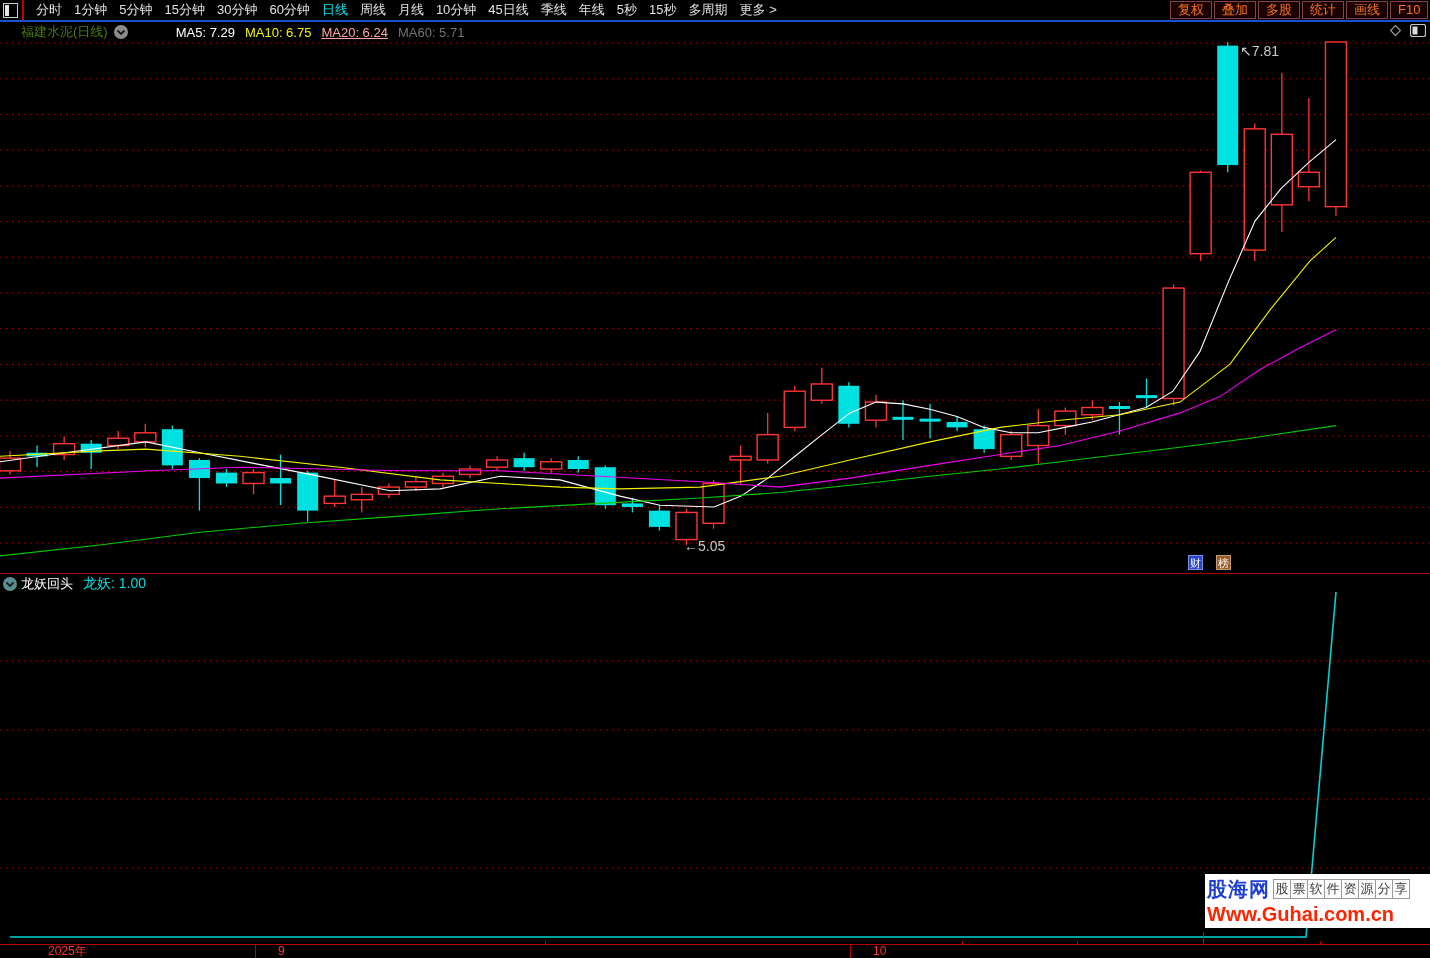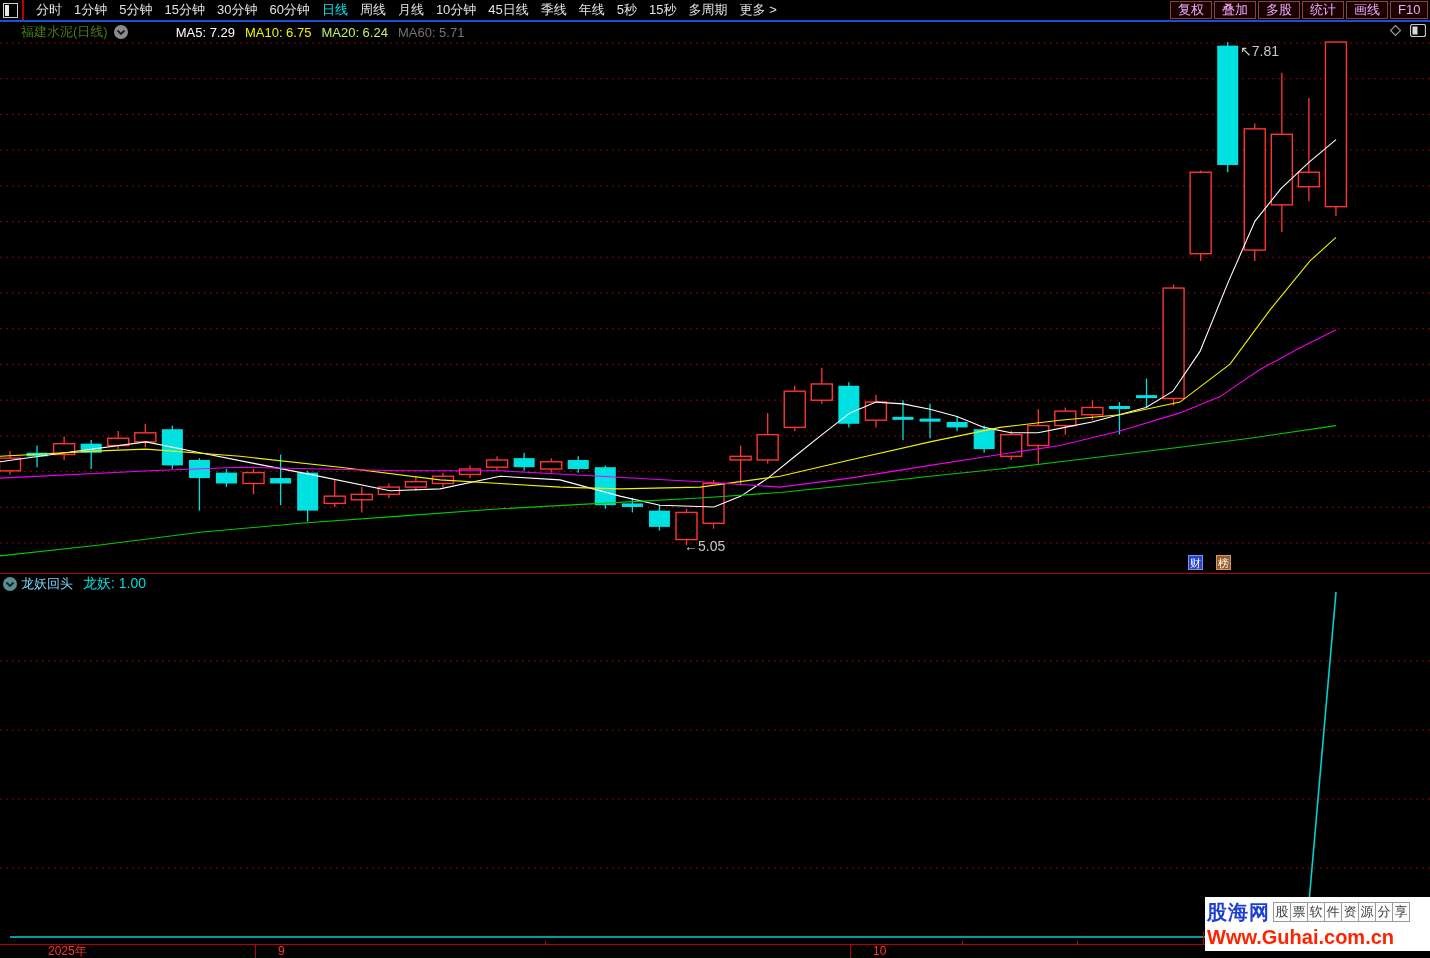--- a/index.html
+++ b/index.html
@@ -7,49 +7,49 @@
        font-family:"Liberation Sans","DejaVu Sans",sans-serif;-webkit-font-smoothing:none;}
   
   #toolbar{position:absolute;left:0;top:0;width:1430px;height:20px;background:#000;
            border-bottom:2px solid #1d4ed8;display:flex;align-items:center;}
   #tb-icon{width:13px;height:13px;border:1px solid #cfcfcf;margin:0 4px 0 3px;position:relative;}
   #tb-icon .fillL{position:absolute;left:1px;top:1px;bottom:1px;width:4px;background:#e6e6e6;}
   #tb-sep{width:2px;height:20px;background:#c00000;margin-right:6px;}
   .tb-item{color:#e2e2e2;font-size:13px;padding:0 6px;white-space:nowrap;cursor:default;}
   .tb-item.active{color:#00e5ee;}
   #tb-actions{position:absolute;left:1168px;top:1px;display:flex;}
-  .tb-btn{color:#f0abfc;font-size:13px;border:1px solid #8a4040;background:#1a0000;
+  .tb-btn{color:#f97316;font-size:13px;border:1px solid #8a4040;background:#1a0000;
           padding:0 7px;margin-left:2px;height:16px;line-height:16px;white-space:nowrap;}
   
   #titlebar{position:absolute;left:0;top:23px;width:1430px;height:18px;display:flex;align-items:center;}
   #stock-label{color:#4d7c0f;font-size:13px;margin-left:21px;}
   .chev-circle{margin:0 6px;}
   .ma-val{font-size:13px;margin-right:10px;white-space:nowrap;}
   #title-icons{position:absolute;right:4px;top:1px;display:flex;align-items:center;gap:8px;}
   
   svg{position:absolute;left:0;display:block;}
   #main-svg{top:0;}
   #sub-svg{top:574px;}
   #sep-line{position:absolute;left:0;top:573px;width:1430px;height:1px;background:#b00000;}
   #axis-line{position:absolute;left:0;top:944px;width:1430px;height:1px;background:#b40000;}
   
   .badge{position:absolute;top:555px;width:15px;height:15px;font-size:11px;line-height:15px;
          text-align:center;color:#fff;border:1px solid rgba(255,255,255,.4);box-sizing:border-box;}
   
   #sub-header{position:absolute;left:0;top:576px;height:16px;display:flex;align-items:center;z-index:5;}
-  #sub-name{color:#7dd3fc;font-size:13px;margin-left:4px;}
+  #sub-name{color:#ffffff;font-size:13px;margin-left:4px;}
   #sub-series{color:#00dede;font-size:14px;margin-left:10px;}
   
   #xaxis{position:absolute;left:0;top:945px;width:1430px;height:13px;}
   .ax-label{position:absolute;top:0;color:#ff3434;font-size:12px;line-height:13px;margin-left:20px;}
   .ax-tick{position:absolute;top:0;width:1px;height:13px;background:#c00000;}
   .ax-minor{position:absolute;top:-4px;width:1px;height:4px;background:#c00000;}
   .ax-marker{position:absolute;top:-13px;width:1px;height:13px;background:#c00000;}
   
-  #watermark{position:absolute;left:1205px;top:897px;width:225px;height:54px;background:#ffffff;
+  #watermark{position:absolute;left:1205px;top:874px;width:225px;height:54px;background:#ffffff;
              z-index:9;display:flex;flex-direction:column;justify-content:center;padding:1px 2px;box-sizing:border-box;}
   #wm-row1{display:flex;align-items:center;height:26px;}
   #wm-site{color:#1d3fd2;font-weight:bold;font-size:20px;letter-spacing:1px;margin-right:4px;}
   #wm-slogan{display:flex;}
   #wm-slogan span{display:block;width:16px;height:18px;line-height:18px;text-align:center;
      font-family:"Liberation Serif","DejaVu Serif",serif;font-size:13px;color:#3c3c3c;
      border:1px solid #9a9a9a;margin-left:-1px;background:#fdfdfd;}
   #wm-url{color:#ff2400;font-weight:bold;font-size:20px;line-height:24px;letter-spacing:0px;}
 </style>
 </head>
@@ -93,21 +93,21 @@
 
   <div id="titlebar">
     <span id="stock-label">福建水泥(日线)</span>
     <svg class="chev-circle" width="14" height="14" style="position:static">
       <circle cx="7" cy="7" r="7" fill="#8c8c8c"></circle>
         <path d="M3.5 5.5 L7 9 L10.5 5.5" stroke="#1a1a1a" stroke-width="1.8" fill="none"></path>
     </svg>
     <span id="ma-values" style="display:flex;margin-left:42px;">
         <span class="ma-val" style="color: rgb(255, 255, 255);">MA5: 7.29</span>
         <span class="ma-val" style="color: rgb(242, 242, 0);">MA10: 6.75</span>
-        <span class="ma-val" style="color: #bef264;">MA20: 6.24</span>
+        <span class="ma-val" style="color: #fca5a5; text-decoration: underline;">MA20: 6.24</span>
         <span class="ma-val" style="color: #737373;">MA60: 5.71</span>
       </span>
     <div id="title-icons">
       <svg width="13" height="13" style="position:static">
         <rect x="3" y="3" width="7" height="7" transform="rotate(45 6.5 6.5)" fill="none" stroke="#9a9a9a" stroke-width="1.2"></rect>
       </svg>
       <svg width="16" height="13" style="position:static">
         <rect x="0.5" y="0.5" width="15" height="12" rx="2" fill="none" stroke="#c8c8c8" stroke-width="1.2"></rect>
         <rect x="2.5" y="2.5" width="5" height="8" fill="#d8d8d8"></rect>
       </svg>

